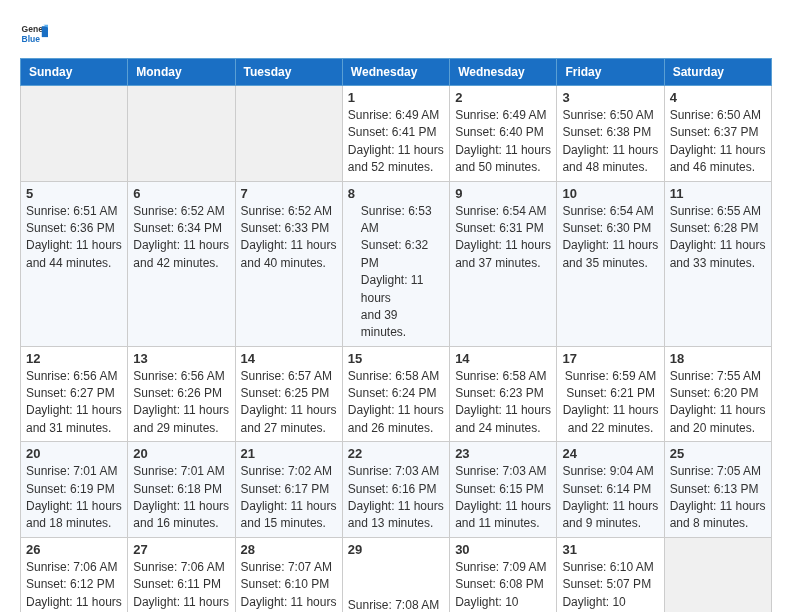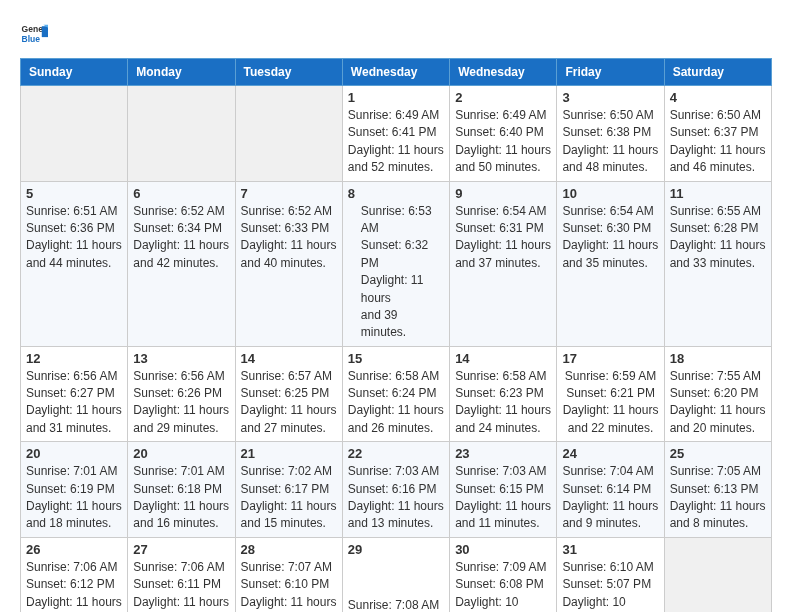--- a/index.html
+++ b/index.html
@@ -279,21 +279,21 @@
         </td>
         <td>
           <span class="day-number">23</span>
           <div class="cell-content" style="white-space: pre-line;">Sunrise: 7:03 AM
 Sunset: 6:15 PM
 Daylight: 11 hours
 and 11 minutes.</div>
         </td>
         <td>
           <span class="day-number">24</span>
-          <div class="cell-content" style="white-space: pre-line;">Sunrise: 7:04 AM
+          <div class="cell-content" style="white-space: pre-line;">Sunrise: 9:04 AM
 Sunset: 6:14 PM
 Daylight: 11 hours
 and 9 minutes.</div>
         </td>
         <td>
           <span class="day-number">25</span>
           <div class="cell-content" style="white-space: pre-line;">Sunrise: 7:05 AM
 Sunset: 6:13 PM
 Daylight: 11 hours
 and 8 minutes.</div>

